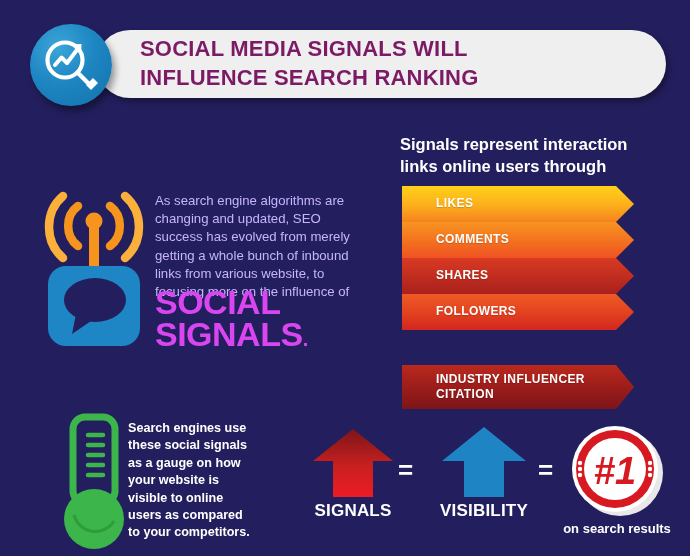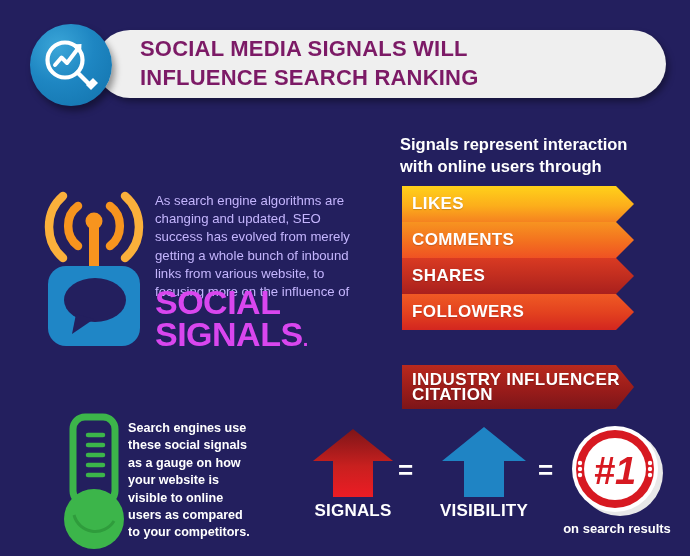--- a/index.html
+++ b/index.html
@@ -118,24 +118,24 @@
     position: relative;
     height: 36px;
     margin-bottom: 0px;
     display: flex;
     align-items: center;
     clip-path: polygon(0 0, calc(100% - 18px) 0, 100% 50%, calc(100% - 18px) 100%, 0 100%);
   }
   .banner.tall { height: 44px; }
   .banner-label {
     color: #ffffff;
-    font-size: 17px;
+    font-size: 12px;
     font-weight: bold;
     letter-spacing: 0.4px;
-    padding-left: 10px;
+    padding-left: 34px;
     line-height: 15.5px;
     font-family: "Liberation Sans", sans-serif;
     text-shadow: 0 1px 1px rgba(0,0,0,0.18);
   }
   .banner-label .l2 { display: block; }
 
   
   .thermometer {
     position: absolute;
     left: 58px;
@@ -235,21 +235,21 @@
 
   <div class="body-copy">As search engine algorithms are changing and updated, SEO success has evolved from merely getting a whole bunch of inbound links from various website, to focusing more on the influence of</div>
 
   <div class="big-social">
     <span>SOCIAL</span>
     <span class="l2"><span>SIGNALS</span><span class="dot">.</span></span>
   </div>
 
   <div class="right-heading">
     <span>Signals represent interaction</span>
-    <span class="l2">with online users through</span>
+    <span class="l2">links online users through</span>
   </div>
 
   <div class="banner-stack">
 
     <div class="banner" style="background:linear-gradient(180deg,#ffd11a 0%,#fcae1b 55%,#f58220 100%);">
       <span class="banner-label">
         <span>LIKES</span>
       </span>
     </div>
 

